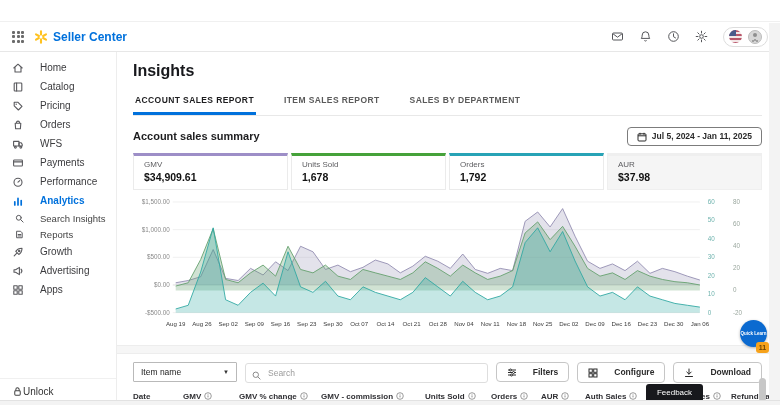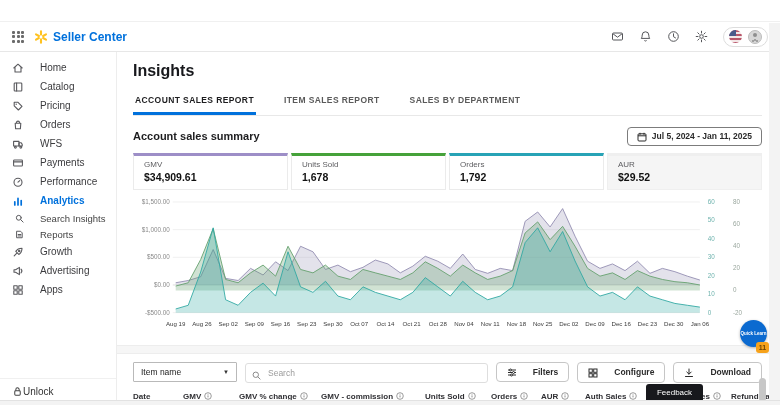--- a/index.html
+++ b/index.html
@@ -291,21 +291,21 @@
         <div class="card" style="--accent: #46a23a;">
           <div class="card-label">Units Sold</div>
           <div class="card-value">1,678</div>
         </div>
         <div class="card" style="--accent: #27a3b6;">
           <div class="card-label">Orders</div>
           <div class="card-value">1,792</div>
         </div>
         <div class="card muted" style="--accent: #e6e6e6;">
           <div class="card-label">AUR</div>
-          <div class="card-value">$29.52</div>
+          <div class="card-value">$37.98</div>
         </div>
       </div>
 
     <div class="chart-wrap">
       <svg viewBox="0 0 648 148" height="146" preserveAspectRatio="xMidYMid meet">
           <line x1="41" y1="6" x2="584" y2="6" stroke="#efefef" stroke-width="1"></line>
           <text x="38" y="8" text-anchor="end" font-size="6.5" fill="#8a8a8a">$1,500.00</text>
           <line x1="41" y1="34.5" x2="584" y2="34.5" stroke="#efefef" stroke-width="1"></line>
           <text x="38" y="36.5" text-anchor="end" font-size="6.5" fill="#8a8a8a">$1,000.00</text>
           <line x1="41" y1="63" x2="584" y2="63" stroke="#efefef" stroke-width="1"></line>

